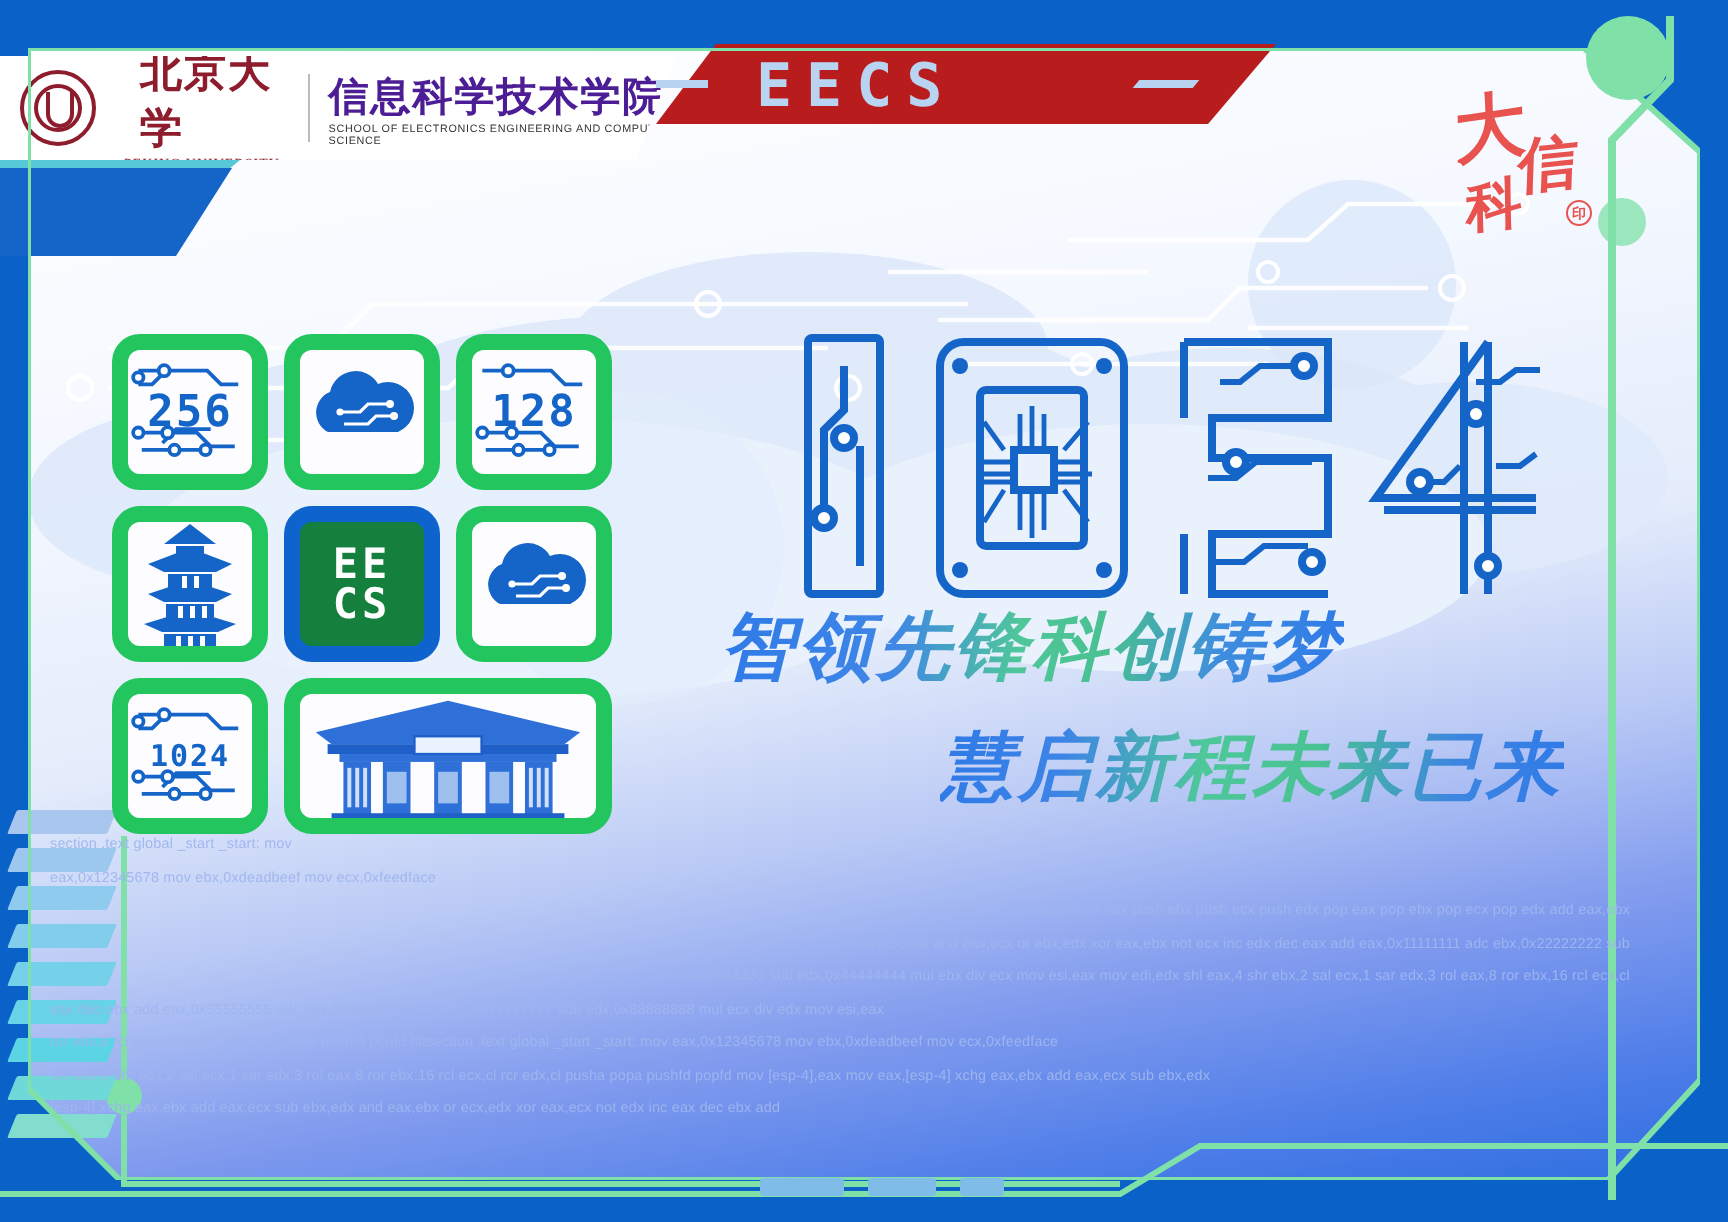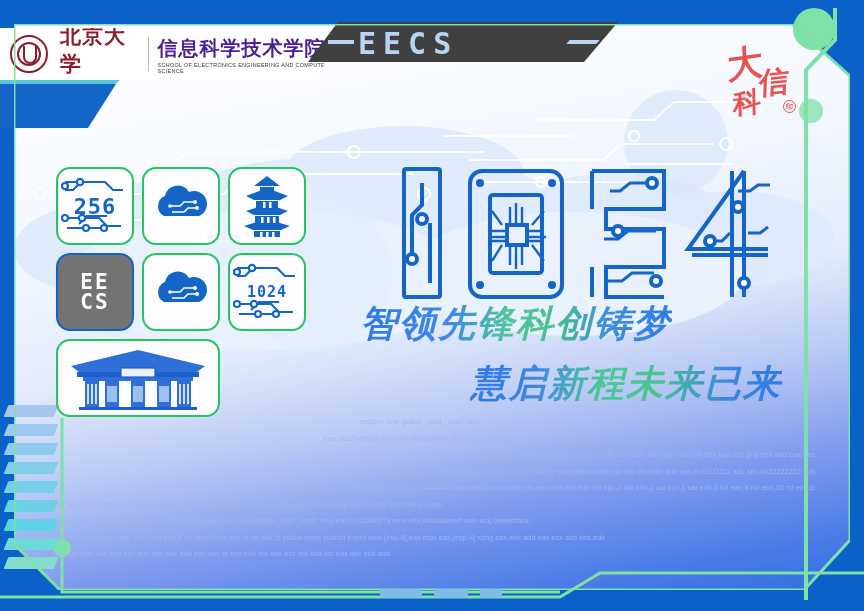--- a/index.html
+++ b/index.html
@@ -34,22 +34,22 @@
     border:2px solid #8d1d2c;border-top:none;border-radius:0 0 8px 8px;}
   .hdr-cn{font-size:21px;font-weight:bold;color:#8d1d2c;margin-left:8px;letter-spacing:1px;
     font-family:"DejaVu Serif",serif;}
   .hdr-en{font-size:7px;color:#8d1d2c;letter-spacing:.5px;font-family:"Liberation Serif",serif;}
   .hdr-div{width:1px;height:34px;background:#bbb;margin:0 9px;}
   .hdr-cn2{font-size:20px;font-weight:bold;color:#4c1d95;letter-spacing:1px;
     font-family:"DejaVu Serif",serif;}
   .hdr-en2{font-size:5.4px;color:#333;letter-spacing:.35px;}
 
   
-  .eecs-band{position:absolute;left:308px;top:22px;width:310px;height:40px;
-    background:#404040;clip-path:polygon(30px 0,310px 0,276px 40px,0 40px);}
+  .eecs-band{position:absolute;left:328px;top:22px;width:310px;height:40px;
+    background:#b91c1c;clip-path:polygon(30px 0,310px 0,276px 40px,0 40px);}
   .eecs-band span{position:absolute;left:50px;top:4px;font-size:30px;font-weight:bold;
     color:#b9d4f0;letter-spacing:7px;font-family:"DejaVu Sans Mono",monospace;}
   .band-dashL{position:absolute;left:328px;top:40px;width:26px;height:4px;background:#b9d4f0;}
   .band-dashR{position:absolute;left:568px;top:40px;width:30px;height:4px;background:#b9d4f0;
     transform:skewX(-40deg);}
 
   
   .gcircle{position:absolute;left:793px;top:8px;width:42px;height:42px;border-radius:50%;
     background:#7fe0a8;}
   .gline{position:absolute;left:0;top:0;}
@@ -67,23 +67,23 @@
     border-radius:50%;font-size:7px;text-align:center;line-height:11px;}
 
   
   .stripes{position:absolute;left:6px;top:405px;width:56px;height:175px;}
   .stripes i{position:absolute;left:0;width:50px;height:12px;display:block;
     transform:skewX(-22deg);border-radius:1px;}
 
   
   .grid{position:absolute;left:56px;top:167px;width:250px;height:252px;
     display:grid;grid-template-columns:repeat(3,78px);grid-template-rows:repeat(3,78px);gap:8px;}
-  .tile{background:#fdfdff;border:2px solid #22c55e;border-radius:14px;position:relative;
+  .tile{background:#fdfdff;border:8px solid #22c55e;border-radius:14px;position:relative;
     display:flex;align-items:center;justify-content:center;overflow:hidden;}
-  .tile.fill{background:#737373;border-color:#0f63cc;}
+  .tile.fill{background:#15803d;border-color:#0f63cc;}
   .num{font-family:"DejaVu Sans Mono",monospace;font-size:22px;font-weight:bold;color:#1565c9;
     letter-spacing:1px;}
   .eecs-tile{color:#fff;font-family:"DejaVu Sans Mono",monospace;font-weight:bold;
     font-size:21px;line-height:20px;text-align:center;letter-spacing:2px;}
   .tile.wide{grid-column:span 2;}
 
   
   .big1024{position:absolute;left:392px;top:163px;width:390px;height:142px;}
 
   
@@ -94,21 +94,21 @@
   .slogan1{left:360px;top:299px;
     background-image:linear-gradient(95deg,#2f7ae8 0%,#3f86e6 28%,#4fc79a 48%,#49c090 62%,#3f8ddf 80%,#2f7ae8 100%);}
   .slogan2{left:470px;top:359px;
     background-image:linear-gradient(95deg,#2f7ae8 0%,#3d84e6 20%,#4ec79a 42%,#49c392 60%,#3d86e0 82%,#2f7ae8 100%);}
 
   
   .code{position:absolute;left:25px;top:414px;width:790px;height:172px;
     font-size:7.2px;line-height:16.5px;color:#9fb6ef;opacity:.95;overflow:hidden;
     font-family:"Liberation Sans",sans-serif;letter-spacing:.1px;}
   .code div{white-space:nowrap;}
-  .code .r{text-align:center;}
+  .code .r{text-align:left;}
   .code .c{text-align:right;}
 </style>
 </head>
 <body>
 
 <div class="poster">
 
   <div class="panel"></div>
 
   <svg class="traces" width="836" height="566" viewBox="0 0 836 566">
@@ -154,21 +154,21 @@
         <circle cx="620" cy="112" r="5" fill="none"></circle>
         <circle cx="712" cy="120" r="6" fill="none"></circle>
         <circle cx="190" cy="196" r="5" fill="none"></circle>
         <circle cx="745" cy="78" r="5" fill="none"></circle>
       </g>
     </g>
   </svg>
 
   <div class="hdr">
     <div class="seal"></div>
-    <div style="margin-left:4px;">
+    <div style="margin-left:14px;">
       <div class="hdr-cn">北京大学</div>
       <div class="hdr-en">PEKING UNIVERSITY</div>
     </div>
     <div class="hdr-div"></div>
     <div>
       <div class="hdr-cn2">信息科学技术学院</div>
       <div class="hdr-en2">SCHOOL OF ELECTRONICS ENGINEERING AND COMPUTER SCIENCE</div>
     </div>
   </div>
   <div class="hdr-teal"></div>
@@ -242,20 +242,37 @@
           <path d="M22 30 H34 L38 26 H46"></path>
         </g>
         <g fill="#fff">
             <circle cx="45" cy="20" r="2"></circle>
             <circle cx="47" cy="26" r="2"></circle>
             <circle cx="20" cy="24" r="1.8"></circle>
           </g>
       </svg>
     </div>
 
+    <div class="tile">
+      <svg width="72" height="72" viewBox="0 0 72 72">
+        <g stroke="#1565c9" stroke-width="2.2" fill="none">
+          <path d="M6 12 H18 M24 12 H46 L54 20 H64"></path>
+          <path d="M8 48 H20 M26 48 H40 L48 56 H62"></path>
+          <path d="M8 58 H24 M30 58 H44"></path>
+        </g>
+        <g stroke="#1565c9" stroke-width="2.2" fill="#fff">
+          <circle cx="21" cy="12" r="3.2"></circle>
+            <circle cx="6" cy="48" r="3"></circle>
+          <circle cx="23" cy="48" r="3.2"></circle>
+            <circle cx="27" cy="58" r="3"></circle>
+            <circle cx="45" cy="58" r="3"></circle>
+        </g>
+      </svg>
+      <span class="num" style="position:absolute">128</span>
+    </div>
 
     <div class="tile">
       <svg width="62" height="64" viewBox="0 0 62 64">
         <g fill="#1565c9">
           <path d="M31 2 L44 12 H18 Z"></path>
           <rect x="24" y="13" width="14" height="6"></rect>
           <path d="M10 22 L31 14 L52 22 L44 26 H18 Z"></path>
           <rect x="20" y="27" width="22" height="7"></rect>
           <path d="M10 37 L31 30 L52 37 L44 41 H18 Z"></path>
           <rect x="19" y="42" width="24" height="7"></rect>

